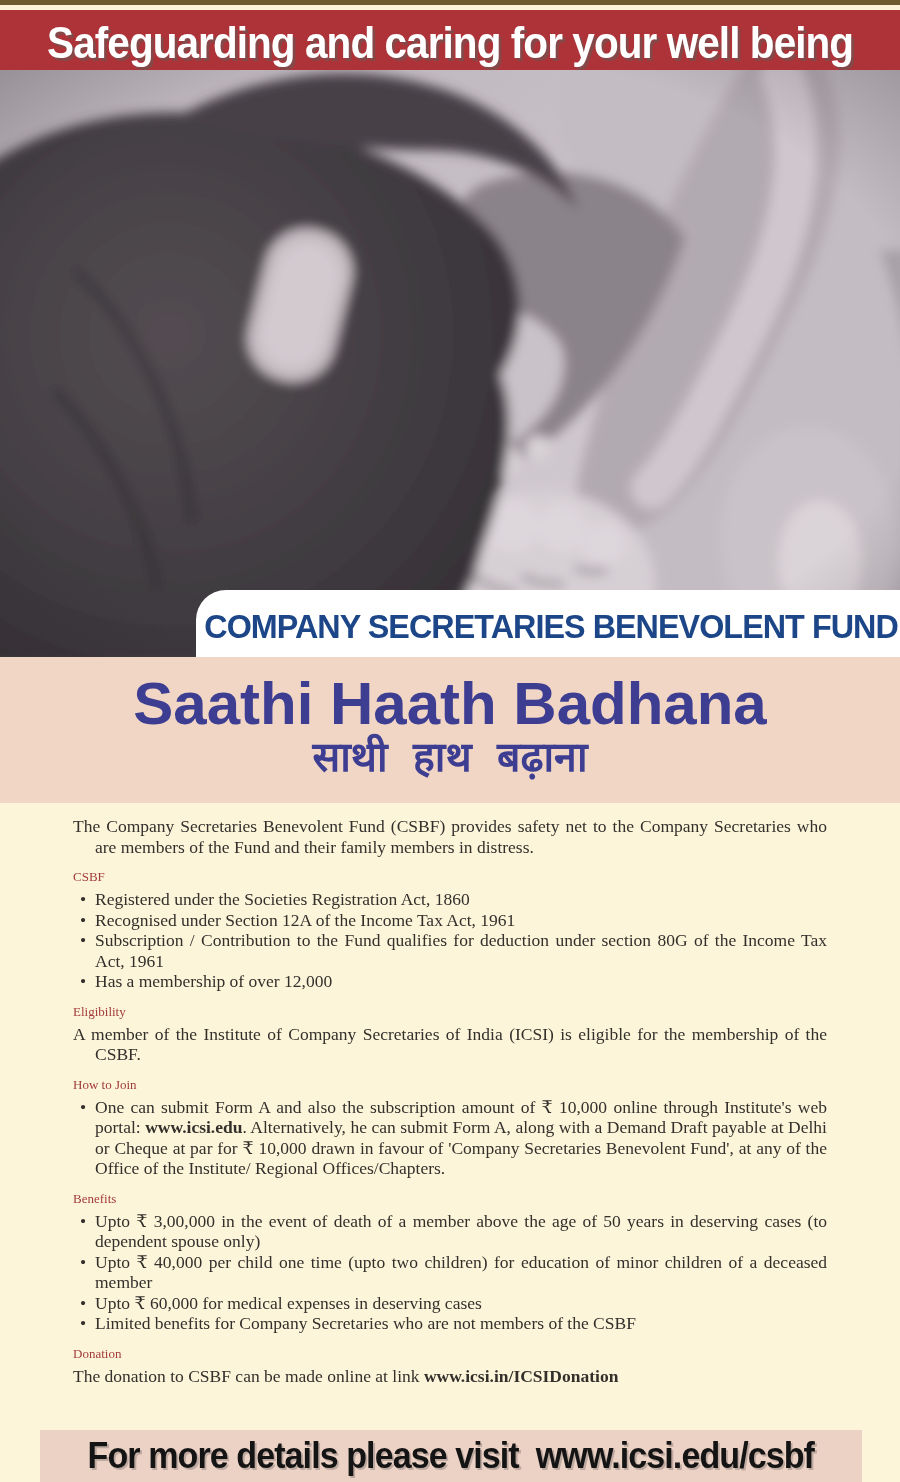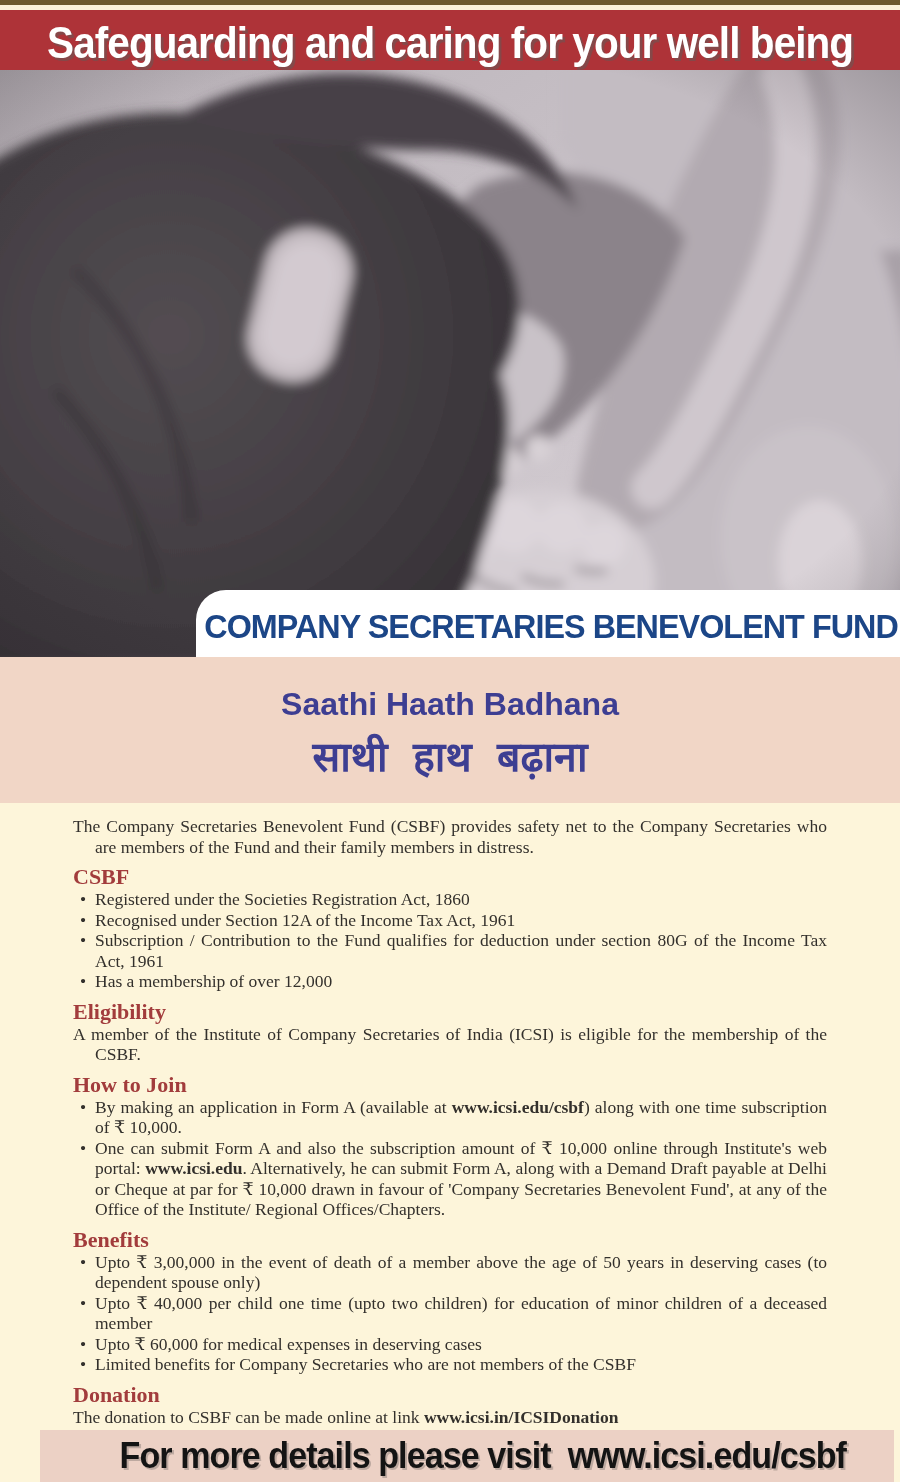--- a/index.html
+++ b/index.html
@@ -32,43 +32,43 @@
   .fund-banner .txt{
     color:var(--navy);font-family:"Liberation Sans","DejaVu Sans",sans-serif;font-weight:bold;
     font-size:34px;letter-spacing:-1px;transform:scaleX(.95);white-space:nowrap;padding-top:6px;
   }
   .pink-band{
     position:absolute;left:0;top:657px;width:900px;height:146px;background:var(--pink_band);
     display:flex;flex-direction:column;align-items:center;justify-content:center;gap:2px;
   }
   .pink-band .en{
     color:var(--indigo);font-family:"Liberation Sans","DejaVu Sans",sans-serif;
-    font-weight:bold;font-size:32px;line-height:52px;
+    font-weight:bold;font-size:60px;line-height:52px;
   }
   .pink-band .hi{
     color:var(--indigo);font-family:"Liberation Sans","DejaVu Sans",sans-serif;
     font-weight:bold;font-size:41px;line-height:50px;word-spacing:14px;
   }
   .body-area{
     position:absolute;left:0;top:803px;width:900px;height:755px;overflow:hidden;
     padding:13px 73px 0 73px;box-sizing:border-box;color:var(--body_text);
     font-size:17.5px;line-height:20.5px;text-align:justify;
   }
   .section{margin-top:8px;}
   .section:first-child{margin-top:0;}
   .sec-heading{
-    color:var(--heading_maroon);font-weight:bold;font-size:22px;line-height:23px;margin-bottom:1px;
+    color:var(--heading_maroon);font-weight:normal;font-size:13px;line-height:23px;margin-bottom:1px;
   }
   .para{padding-left:22px;text-indent:-22px;}
   .bullet{position:relative;padding-left:22px;}
   .bullet::before{content:"\2022";position:absolute;left:7px;top:0;color:var(--body_text);}
   .b{font-weight:bold;}
   .bottom-band{
     position:absolute;left:40px;top:1430px;width:822px;height:52px;background:var(--bottom_band);
-    display:flex;align-items:center;justify-content:center;padding-left:32px;
+    display:flex;align-items:center;justify-content:center;
   }
   .bottom-band .txt{
     color:var(--band_text);font-family:"Liberation Sans","DejaVu Sans",sans-serif;font-weight:bold;
     font-size:37px;letter-spacing:-1px;transform:scaleX(.92);white-space:pre;
     text-shadow:2px 2px 0 rgba(120,110,105,.4);
   }
 </style>
 </head>
 <body>
 
@@ -157,21 +157,20 @@
         <div class="bullet">Recognised under Section 12A of the Income Tax Act, 1961</div>
         <div class="bullet">Subscription / Contribution to the Fund qualifies for deduction under section 80G of the Income Tax Act, 1961</div>
         <div class="bullet">Has a membership of over 12,000</div>
       </div>
       <div class="section">
         <div class="sec-heading">Eligibility</div>
         <div class="para">A member of the Institute of Company Secretaries of India (ICSI) is eligible for the membership of the CSBF.</div>
       </div>
       <div class="section">
         <div class="sec-heading">How to Join</div>
-        <div class="bullet">By making an application in Form A (available at <span class="b">www.icsi.edu/csbf</span>) along with one time subscription of ₹ 10,000.</div>
         <div class="bullet">One can submit Form A and also the subscription amount of ₹ 10,000 online through Institute's web portal: <span class="b">www.icsi.edu</span>. Alternatively, he can submit Form A, along with a Demand Draft payable at Delhi or Cheque at par for ₹ 10,000 drawn in favour of 'Company Secretaries Benevolent Fund', at any of the Office of the Institute/ Regional Offices/Chapters.</div>
       </div>
       <div class="section">
         <div class="sec-heading">Benefits</div>
         <div class="bullet">Upto ₹ 3,00,000 in the event of death of a member above the age of 50 years in deserving cases (to dependent spouse only)</div>
         <div class="bullet">Upto ₹ 40,000 per child one time (upto two children) for education of minor children of a deceased member</div>
         <div class="bullet">Upto ₹ 60,000 for medical expenses in deserving cases</div>
         <div class="bullet">Limited benefits for Company Secretaries who are not members of the CSBF</div>
       </div>
       <div class="section">

